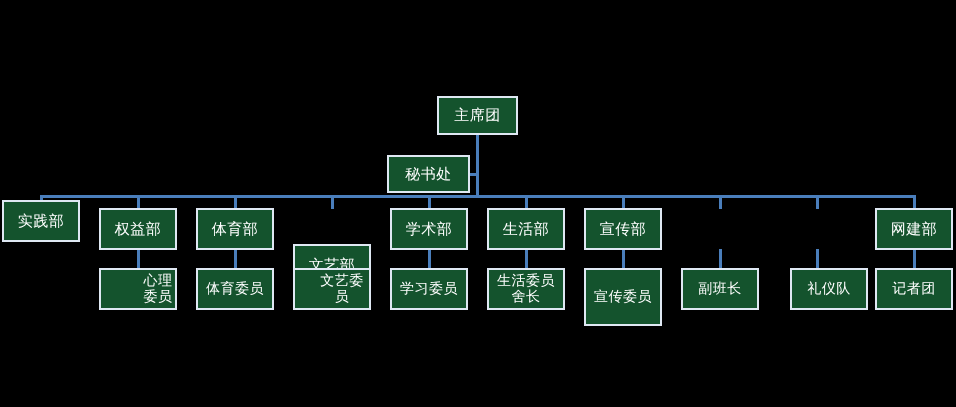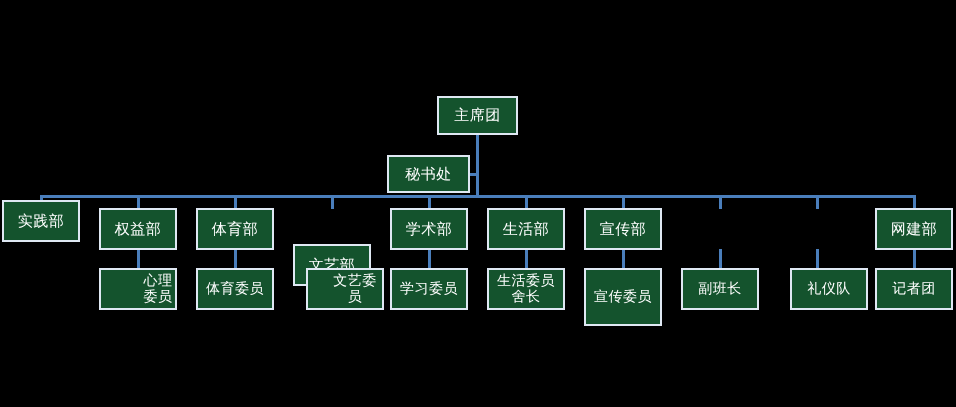--- a/index.html
+++ b/index.html
@@ -84,21 +84,21 @@
   <div class="node dept" style="left:99px; top:208px; width:78px; height:42px;">权益部</div>
   <div class="node dept" style="left:196px; top:208px; width:78px; height:42px;">体育部</div>
   <div class="node dept" style="left:293px; top:208px; width:78px; height:42px;margin-top:36px;">文艺部</div>
   <div class="node dept" style="left:390px; top:208px; width:78px; height:42px;">学术部</div>
   <div class="node dept" style="left:487px; top:208px; width:78px; height:42px;">生活部</div>
   <div class="node dept" style="left:584px; top:208px; width:78px; height:42px;">宣传部</div>
   <div class="node dept" style="left:875px; top:208px; width:78px; height:42px;">网建部</div>
 
   <div class="node unit" style="left:99px; top:268px; width:78px; height:42px;padding-left:40px;">心理委员</div>
   <div class="node unit" style="left:196px; top:268px; width:78px; height:42px;">体育委员</div>
-  <div class="node unit" style="left:306px; top:268px; width:78px; height:42px;padding-left:20px;">文艺委员</div>
+  <div class="node unit" style="left:293px; top:268px; width:78px; height:42px;padding-left:20px;">文艺委员</div>
   <div class="node unit" style="left:390px; top:268px; width:78px; height:42px;">学习委员</div>
   <div class="node unit" style="left:487px; top:268px; width:78px; height:42px;">生活委员
 舍长</div>
   <div class="node unit" style="left:584px; top:268px; width:78px; height:58px;">宣传委员</div>
   <div class="node unit" style="left:681px; top:268px; width:78px; height:42px;">副班长</div>
   <div class="node unit" style="left:778px; top:268px; width:78px; height:42px;margin-left:12px;">礼仪队</div>
   <div class="node unit" style="left:875px; top:268px; width:78px; height:42px;">记者团</div>
 
 </div>
 

